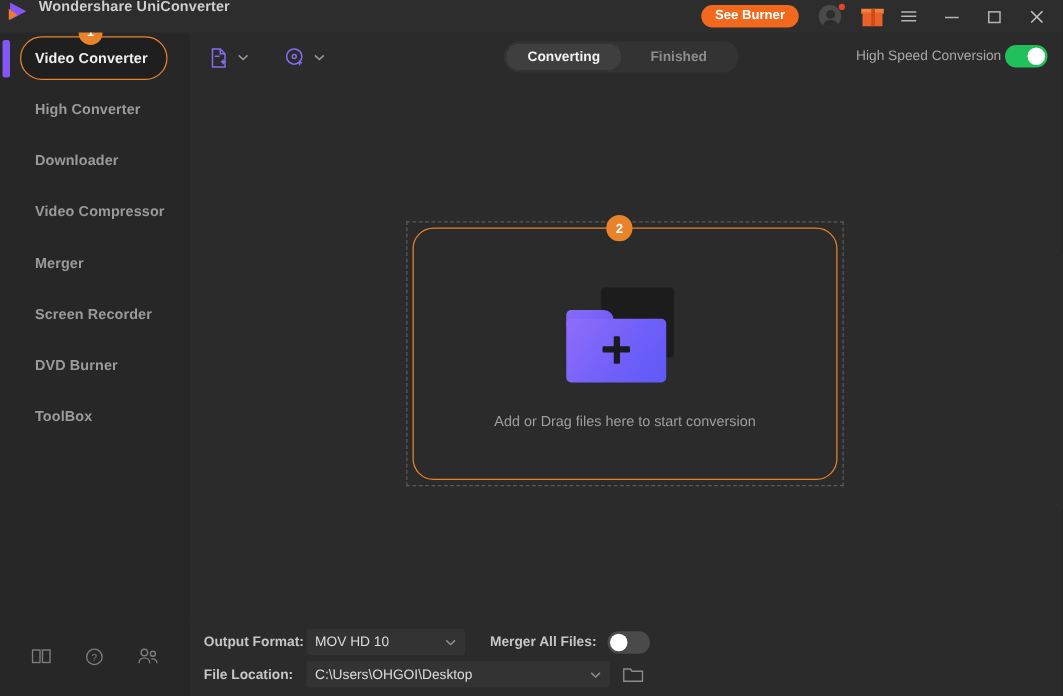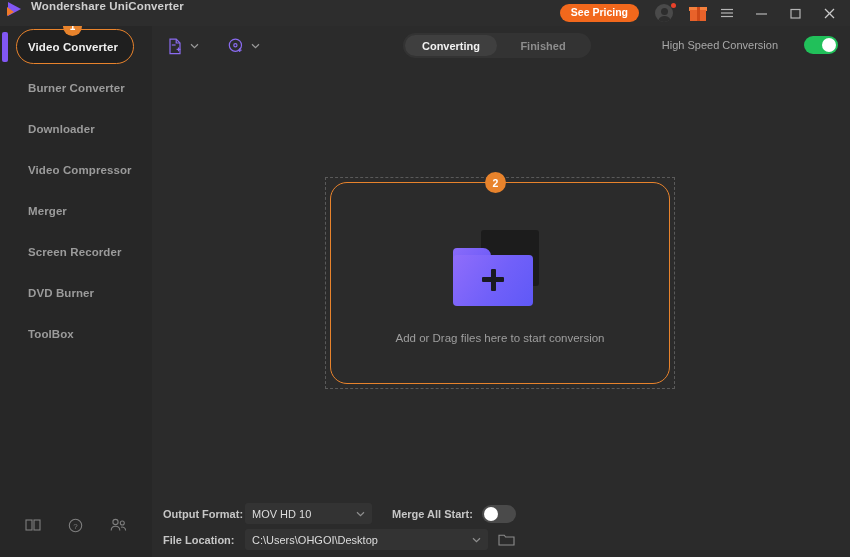--- a/index.html
+++ b/index.html
@@ -165,21 +165,21 @@
   }
   .tab {
     flex: 1; height: 21px; border-radius: 11px;
     display: flex; align-items: center; justify-content: center;
     font-size: 11px; font-weight: bold; color: #8d8d8d;
     cursor: pointer;
   }
   .tab.sel { background: #3f3f3f; color: #f2f2f2; }
   .hsc {
     position: absolute; right: 12px; top: 10px;
-    display: flex; align-items: center; gap: 26px;
+    display: flex; align-items: center; gap: 3px;
   }
   .hsc-lbl { font-size: 11px; color: #a8a8a8; }
   .toggle {
     width: 34px; height: 18px; border-radius: 9px;
     position: relative; cursor: pointer;
   }
   .toggle.on { background: #21c05a; }
   .toggle.off { background: #4a4a4a; }
   .toggle .knob {
     position: absolute; top: 2px;
@@ -293,21 +293,21 @@
 <div class="app">
 
   <div class="titlebar">
     <div class="logo">
       <div class="tri-a"></div>
         <div class="tri-b"></div>
     </div>
     <div class="app-title">Wondershare UniConverter</div>
 
     <div class="tb-right">
-      <button class="pricing-btn">See Pricing</button>
+      <button class="pricing-btn">See Burner</button>
 
       <div class="avatar-wrap">
         <div class="avatar"></div>
         <div class="dot-red"></div>
       </div>
 
       <div class="gift">
         <div class="glid"></div>
           <div class="gbox"></div>
           <div class="gband"></div>
@@ -346,21 +346,21 @@
   <div class="sidebar">
 
     <div class="side-item active">
       <div class="accent"></div>
       <div class="hl"></div>
       <span class="lbl">Video Converter</span>
       <div class="badge-1">1</div>
     </div>
 
     <div class="side-item">
-      <span class="lbl">Burner Converter</span>
+      <span class="lbl">High Converter</span>
     </div>
     <div class="side-item">
       <span class="lbl">Downloader</span>
     </div>
     <div class="side-item">
       <span class="lbl">Video Compressor</span>
     </div>
     <div class="side-item">
       <span class="lbl">Merger</span>
     </div>
@@ -460,21 +460,21 @@
     <div class="bottom">
 
       <div class="row row1">
         <span class="flabel">Output Format:</span>
         <div class="sel-box sel-fmt">
           <span class="txt">MOV HD 1080P</span>
           <svg width="9" height="6" viewBox="0 0 9 6">
             <path d="M1 1.3 L4.5 4.6 L8 1.3" fill="none" stroke="#8f8f8f" stroke-width="1.2"></path>
           </svg>
         </div>
-        <span class="merge-lbl">Merge All Start:</span>
+        <span class="merge-lbl">Merger All Files:</span>
         <div class="toggle off" style="margin-left:9px">
             <div class="knob"></div>
           </div>
       </div>
 
       <div class="row row2">
         <span class="flabel">File Location:</span>
         <div class="sel-box sel-loc">
           <span class="txt">C:\Users\OHGOI\Desktop</span>
           <svg width="9" height="6" viewBox="0 0 9 6">

